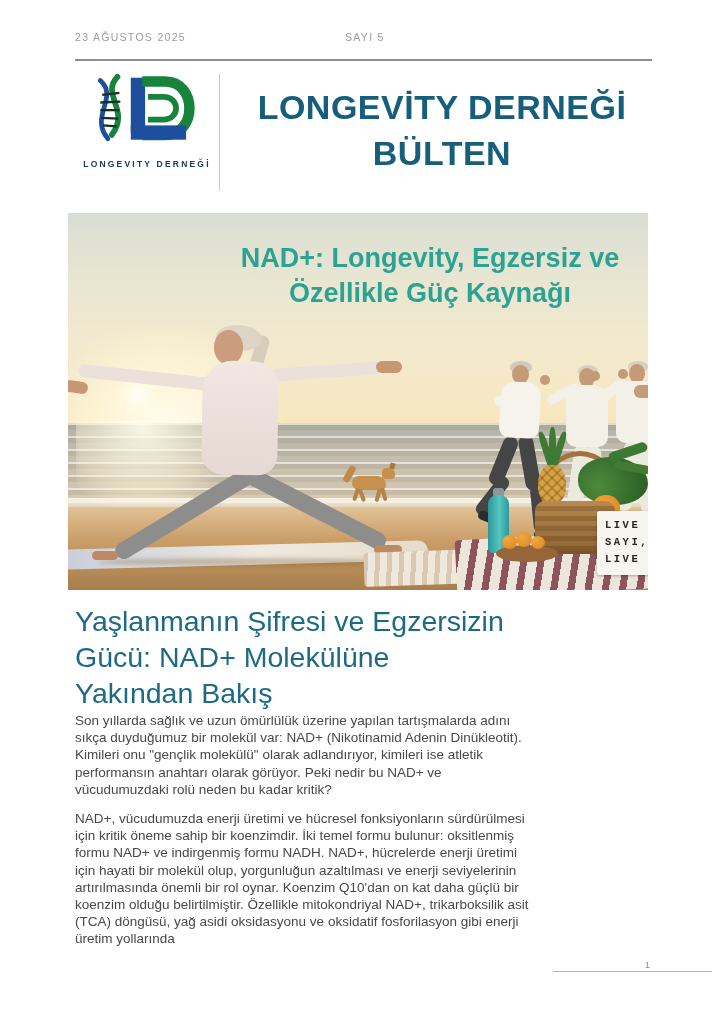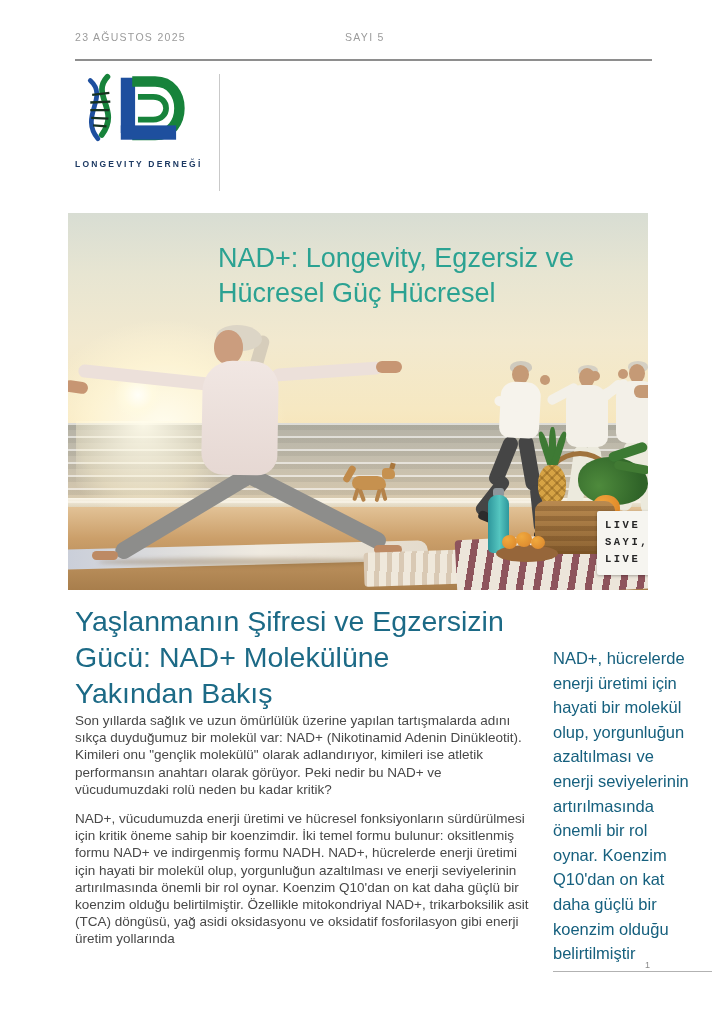--- a/index.html
+++ b/index.html
@@ -6,21 +6,21 @@
   .page{position:relative;width:724px;height:1024px;background:#ffffff;overflow:hidden;
         font-family:"Liberation Sans",sans-serif;}
   .abs{position:absolute;}
 
   
   .date{top:31px;left:75px;font-size:10.5px;letter-spacing:1.3px;color:#9b9b9b;}
   .issue{top:31px;left:345px;font-size:10.5px;letter-spacing:1.3px;color:#9b9b9b;}
   .top-rule{top:59px;left:75px;width:577px;height:2px;background:#8e8e8e;}
 
   
-  .logo-block{top:72px;left:75px;width:144px;text-align:left;}
+  .logo-block{top:72px;left:75px;width:144px;text-align:center;}
   .logo-wordmark{font-size:8.5px;font-weight:bold;letter-spacing:2.2px;color:#1d3a63;margin-top:1px;white-space:nowrap;}
   .masthead-divider{top:74px;left:219px;width:1px;height:117px;background:#c9c9c9;}
   .bulletin-title{top:84px;left:234px;width:416px;text-align:center;color:#175d7c;
                   font-weight:bold;font-size:34px;line-height:46px;letter-spacing:0.5px;}
 
   
   .hero{top:213px;left:68px;width:580px;height:377px;overflow:hidden;
         background:linear-gradient(180deg,#d8ddd3 0%,#e7e5d2 16%,#f2e9cf 34%,#f6e8c2 52%,#f7e5ba 58%);}
   .sun-glow{left:-70px;top:70px;width:330px;height:290px;border-radius:50%;
         background:radial-gradient(closest-side,rgba(255,253,240,.98),rgba(255,246,215,.75) 45%,rgba(255,240,200,0) 75%);}
@@ -122,22 +122,22 @@
   .basket-body{left:467px;top:288px;width:80px;height:50px;border-radius:10px 10px 16px 16px;border-bottom:3px solid #7c5426;
         background:repeating-linear-gradient(0deg,rgba(90,55,20,.28) 0 5px,rgba(0,0,0,0) 5px 10px),
                    linear-gradient(180deg,#b98a50,#8f6534);}
   .sign{left:529px;top:298px;width:74px;height:64px;background:#f6f5f0;border-radius:2px;
         box-shadow:0 1px 3px rgba(0,0,0,.3);padding:6px 0 0 8px;box-sizing:border-box;}
   .sign-row{font-family:"Liberation Mono",monospace;font-weight:bold;font-size:10.5px;letter-spacing:2.5px;
         line-height:17px;color:#262626;white-space:nowrap;}
   .plate{left:428px;top:332px;width:62px;height:17px;background:#96663a;border-radius:50%;}
   .orange{border-radius:50%;background:radial-gradient(circle at 35% 30%,#f0a93e,#d9832a);}
 
-  .hero-title{top:28px;left:150px;right:6px;color:#2ba292;
-        font-size:27px;line-height:35px;z-index:10;}
+  .hero-title{top:28px;left:150px;right:6px;text-align:center;color:#2ba292;
+        font-size:27px;line-height:35px;z-index:10;font-weight:bold;}
 
   
   .article-heading{top:603px;left:75px;width:480px;color:#1c6a86;font-size:28.5px;line-height:36px;white-space:pre-line;}
   .body-para{left:75px;width:458px;color:#484848;font-size:13.5px;line-height:17.2px;}
   .para1{top:712px;} .para2{top:810px;}
   .sidebar-quote{top:646px;left:553px;width:172px;color:#16607e;font-size:16.5px;line-height:24.6px;white-space:pre-line;}
   .footer-rule{top:971px;left:553px;width:159px;height:1px;background:#b2b2b2;}
   .page-num{top:960px;left:645px;font-size:9px;color:#8a8a8a;}
 </style>
 </head>
@@ -159,20 +159,24 @@
       <line x1="17" y1="48" x2="35" y2="49" stroke="#16321f" stroke-width="2.4"></line>
       <line x1="19" y1="56" x2="33" y2="57" stroke="#16321f" stroke-width="2.4"></line>
       <rect x="48" y="6" width="15" height="58" fill="#1e4f9e"></rect>
       <path d="M60 10 L84 10 C118 10 118 66 84 66 L60 66" fill="none" stroke="#17833b" stroke-width="11"></path>
       <path d="M66 26 L82 26 C100 26 100 50 82 50 L66 50" fill="none" stroke="#17833b" stroke-width="6"></path>
       <rect x="48" y="56" width="58" height="15" fill="#1e4f9e"></rect>
     </svg>
     <div class="logo-wordmark">LONGEVITY DERNEĞİ</div>
   </div>
   <div class="abs masthead-divider"></div>
+  <div class="abs bulletin-title">
+    <div>LONGEVİTY DERNEĞİ</div>
+    <div>BÜLTEN</div>
+  </div>
 
   <div class="abs hero">
     <div class="abs sun-glow"></div>
     <div class="abs sea"></div>
     <div class="abs sea-glint"></div>
     <div class="abs sun-core"></div>
     <div class="abs surf"></div>
     <div class="abs sand"></div>
 
     <div class="abs mat"></div>
@@ -267,39 +271,26 @@
     <div class="abs orange" style="left:448px;top:319px;width:16px;height:15px;"></div>
     <div class="abs orange" style="left:463px;top:323px;width:14px;height:13px;"></div>
     <div class="abs sign">
       <div class="sign-row">LIVE</div>
       <div class="sign-row">SAYI,</div>
       <div class="sign-row">LIVE WELL</div>
     </div>
 
     <div class="abs hero-title">
       <div>NAD+: Longevity, Egzersiz ve</div>
-      <div>Hücresel Güç Hücresel</div>
+      <div>Özellikle Güç Kaynağı</div>
     </div>
   </div>
 
   <div class="abs body-para para1">Son yıllarda sağlık ve uzun ömürlülük üzerine yapılan tartışmalarda adını sıkça duyduğumuz bir molekül var: NAD+ (Nikotinamid Adenin Dinükleotit). Kimileri onu "gençlik molekülü" olarak adlandırıyor, kimileri ise atletik performansın anahtarı olarak görüyor. Peki nedir bu NAD+ ve vücudumuzdaki rolü neden bu kadar kritik?</div>
   <div class="abs article-heading">Yaşlanmanın Şifresi ve Egzersizin
 Gücü: NAD+ Molekülüne
 Yakından Bakış</div>
   <div class="abs body-para para2">NAD+, vücudumuzda enerji üretimi ve hücresel fonksiyonların sürdürülmesi için kritik öneme sahip bir koenzimdir. İki temel formu bulunur: oksitlenmiş formu NAD+ ve indirgenmiş formu NADH. NAD+, hücrelerde enerji üretimi için hayati bir molekül olup, yorgunluğun azaltılması ve enerji seviyelerinin artırılmasında önemli bir rol oynar. Koenzim Q10'dan on kat daha güçlü bir koenzim olduğu belirtilmiştir. Özellikle mitokondriyal NAD+, trikarboksilik asit (TCA) döngüsü, yağ asidi oksidasyonu ve oksidatif fosforilasyon gibi enerji üretim yollarında</div>
-  <div class="abs sidebar-quote">NAD+, hücrelerde
-enerji üretimi için
-hayati bir molekül
-olup, yorgunluğun
-azaltılması ve
-enerji seviyelerinin
-artırılmasında
-önemli bir rol
-oynar. Koenzim
-Q10'dan on kat
-daha güçlü bir
-koenzim olduğu
-belirtilmiştir</div>
 
   <div class="abs page-num">1</div>
   <div class="abs footer-rule"></div>
 
 </div>
 
 </body></html>

